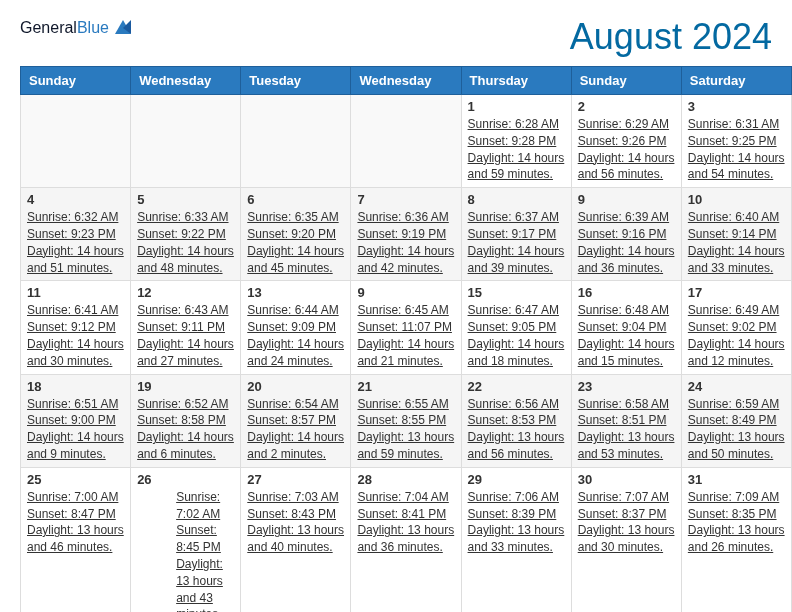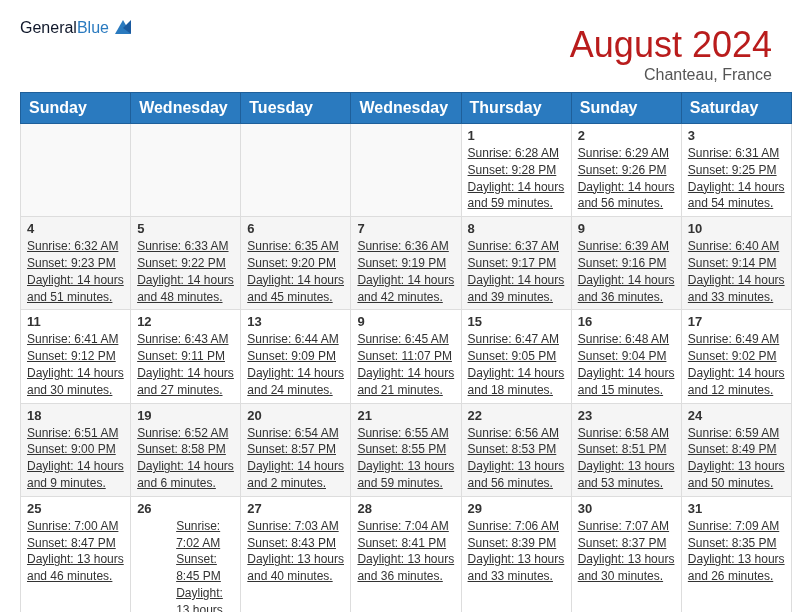--- a/index.html
+++ b/index.html
@@ -6,32 +6,32 @@
     body { font-family: Arial, sans-serif; background: #fff; width: 792px; min-height: 612px; }
     
     .header { padding: 16px 20px 8px 20px; display: flex; justify-content: space-between; align-items: flex-start; }
     
     .logo { display: flex; align-items: center; }
     .logo-general { color: #0f172a; }
     .logo-blue { color: #2a7abf; }
     .logo-icon { width: 24px; height: 24px; margin-left: 2px; }
     
     .title-block { text-align: right; }
-    .month-year { font-size: 36px; color: #b91c1c; font-weight: 300; margin-top: 8px; }
+    .month-year { font-size: 36px; color: #0369a1; font-weight: 300; }
     .location { font-size: 16px; color: #555; }
     
     .calendar { width: 100%; border-collapse: collapse; margin: 0 10px; table-layout: fixed; }
     .calendar-wrapper { padding: 0 10px 10px 10px; }
     
     .calendar th {
       background-color: #2a7abf;
       color: white;
       text-align: left;
       padding: 6px 8px;
-      font-size: 16px;
+      font-size: 13px;
       border: 1px solid #1e5f9a;
     }
     
     .calendar td {
       vertical-align: top;
       padding: 4px 6px;
       border: 1px solid #ddd;
       font-size: 10.5px;
       color: #333;
       height: 85px;
@@ -56,21 +56,20 @@
     <div>
       <span class="logo-general">General</span><span class="logo-blue">Blue</span>
     </div>
     <svg class="logo-icon" viewBox="0 0 24 24">
       <polygon points="4,18 12,4 20,18" fill="#2a7abf"></polygon>
       <polygon points="12,12 20,4 20,18" fill="#1a5a9f"></polygon>
     </svg>
   </div>
   <div class="title-block">
     <div class="month-year">August 2024</div>
-    <div class="location">Chanteau, France</div>
   </div>
 </div>
 
 <div class="calendar-wrapper">
   <table class="calendar">
     <thead>
       <tr>
       <th>Sunday</th>
           <th>Wednesday</th>
           <th>Tuesday</th>

